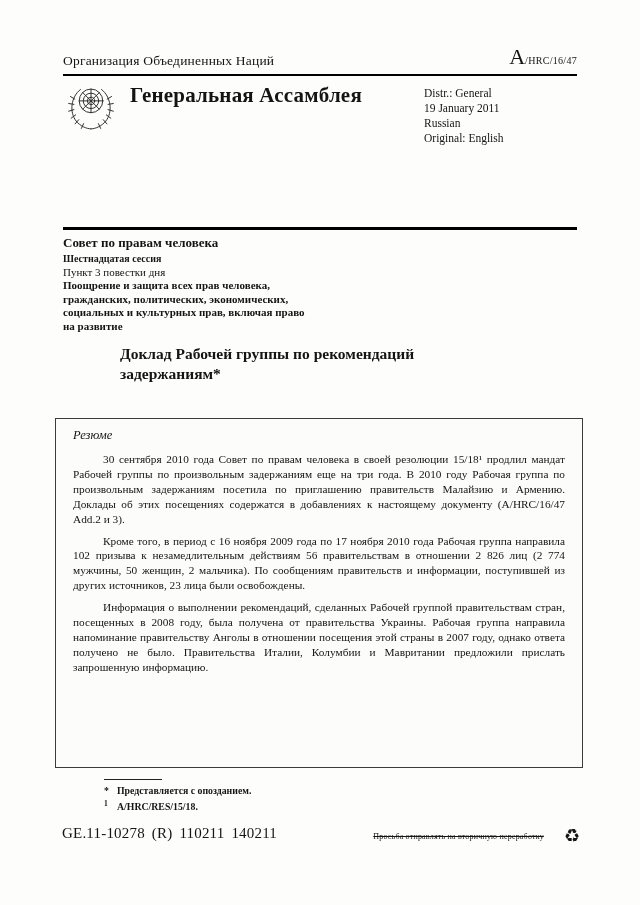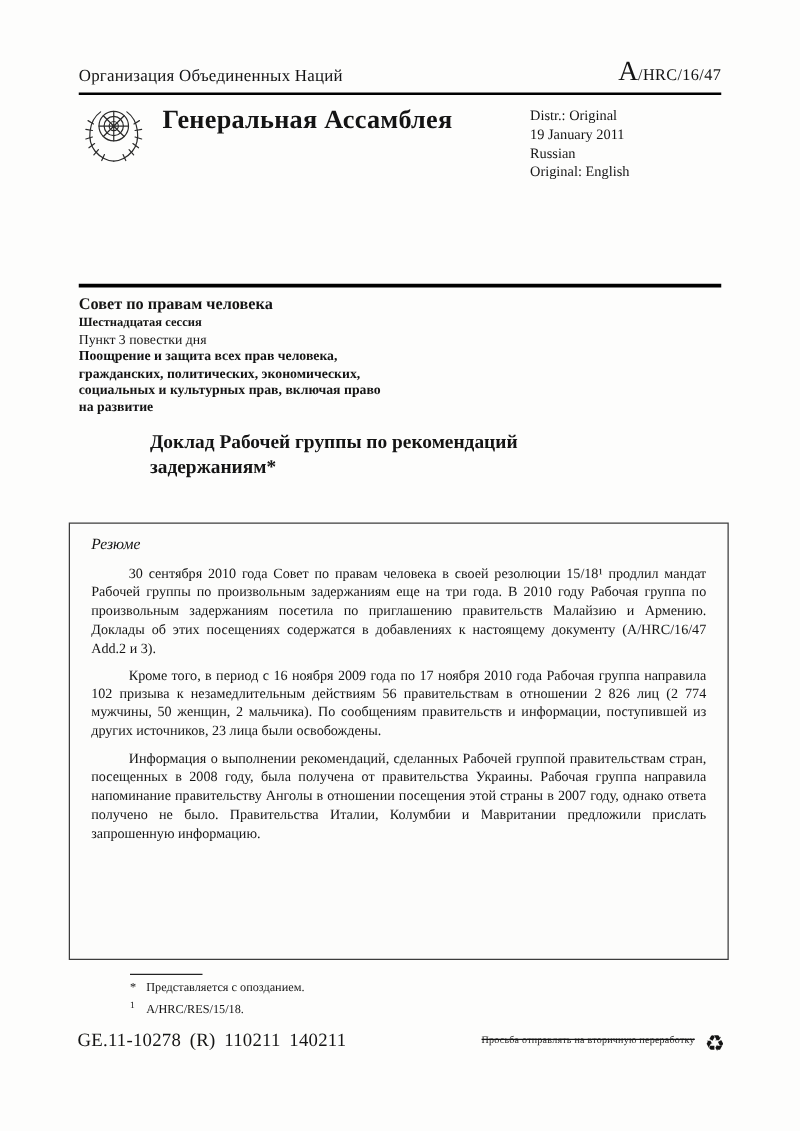--- a/index.html
+++ b/index.html
@@ -10,21 +10,21 @@
     background: #fdfdfc;
     font-family: "Liberation Serif", "DejaVu Serif", serif;
     color: #141414;
     overflow: hidden;
   }
   .abs { position: absolute; }
 
   .org-name { left: 63px; top: 53px; font-size: 13.5px; letter-spacing: 0.2px; }
   .doc-symbol { right: 63px; top: 44px; text-align: right; }
   .doc-symbol .big { font-size: 22px; font-family: "Liberation Serif", serif; }
-  .doc-symbol .rest { font-size: 13px; letter-spacing: 0.3px; }
+  .doc-symbol .rest { font-size: 10px; letter-spacing: 0.3px; }
 
   .header-rule { left: 63px; top: 74px; width: 514px; height: 2px; background: #000; }
 
   .emblem { left: 63px; top: 79px; width: 56px; height: 56px; }
 
   .assembly-title { left: 130px; top: 83px; font-size: 21px; font-weight: bold; letter-spacing: 0.2px; }
 
   .distr-block { left: 424px; top: 86px; font-size: 11.5px; line-height: 15px; }
 
   .section-rule { left: 63px; top: 227px; width: 514px; height: 2.5px; background: #000; }
@@ -47,27 +47,27 @@
   }
   .summary-heading { font-size: 12.5px; font-style: italic; margin: 0 0 9px 0; }
   .summary-box p {
     font-size: 11.3px; line-height: 14.9px;
     text-align: justify; text-indent: 30px;
     margin: 0 0 7px 0;
   }
 
   .fn-rule { left: 104px; top: 779px; width: 58px; height: 1px; background: #222; }
   .footnotes { left: 104px; top: 784px; font-size: 9.8px; line-height: 13px; }
-  .footnotes .fn-line { white-space: nowrap; }
+  .footnotes .fn-line { white-space: nowrap; font-weight: bold; }
   .footnotes .fn-marker { display: inline-block; min-width: 9px; margin-right: 4px; }
   .footnotes sup { font-size: 7.5px; }
 
   .footer-id { left: 62px; top: 825px; font-size: 15px; word-spacing: 3px; letter-spacing: 0.2px; }
 
-  .recycle { right: 60px; top: 827px; display: flex; align-items: flex-start; gap: 8px; }
+  .recycle { right: 60px; top: 827px; display: flex; align-items: center; gap: 20px; }
   .recycle .txt { font-size: 8px; letter-spacing: 0.2px; text-decoration: line-through; }
   .recycle .icon { font-size: 18px; line-height: 18px; font-family: "DejaVu Sans", sans-serif; }
 </style>
 </head>
 <body>
 
 <div class="abs org-name">Организация Объединенных Наций</div>
 
 <div class="abs doc-symbol">
   <span class="big">A</span><span class="rest">/HRC/16/47</span>
@@ -86,21 +86,21 @@
       <path d="M44 12 C55 20 57 38 49 48 C44.5 53.5 37.5 57 32 57"></path>
       <path d="M13.5 23 l-5 -3 M12.5 29 l-6 -1 M12.5 35 l-6 1.8 M14.5 41 l-5.2 3.8 M18 46.5 l-4.2 4.8 M23.5 51 l-2.5 5.5"></path>
       <path d="M50.5 23 l5 -3 M51.5 29 l6 -1 M51.5 35 l6 1.8 M49.5 41 l5.2 3.8 M46 46.5 l4.2 4.8 M40.5 51 l2.5 5.5"></path>
     </g>
   </svg>
 </div>
 
 <div class="abs assembly-title">Генеральная Ассамблея</div>
 
 <div class="abs distr-block">
-  <div>Distr.: Original</div>
+  <div>Distr.: General</div>
   <div>19 January 2011</div>
   <div>Russian</div>
   <div>Original: English</div>
 </div>
 
 <div class="abs section-rule"></div>
 
 <div class="abs council">Совет по правам человека</div>
 <div class="abs session">Шестнадцатая сессия</div>
 <div class="abs agenda-item">Пункт 3 повестки дня</div>

